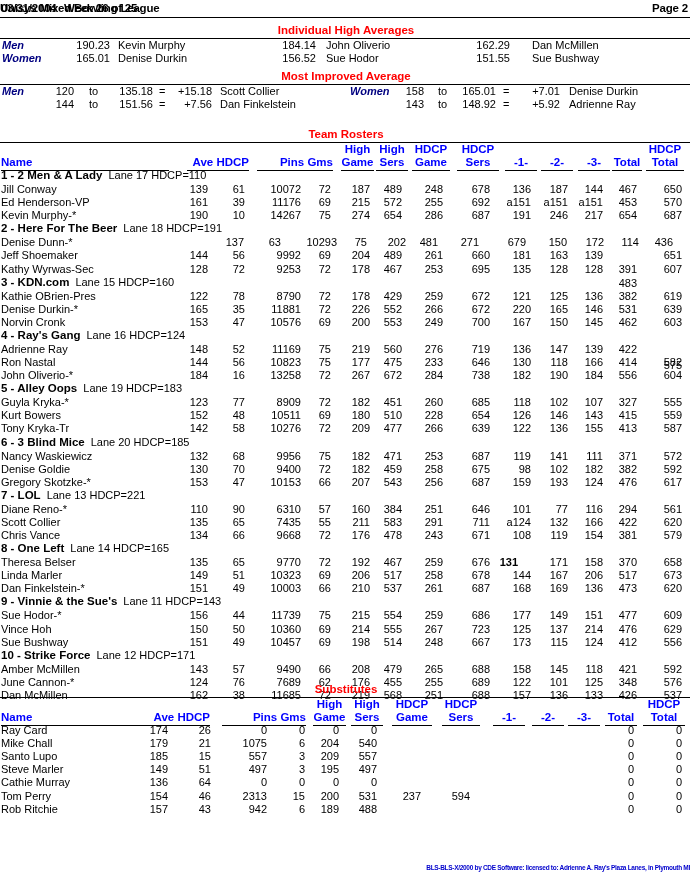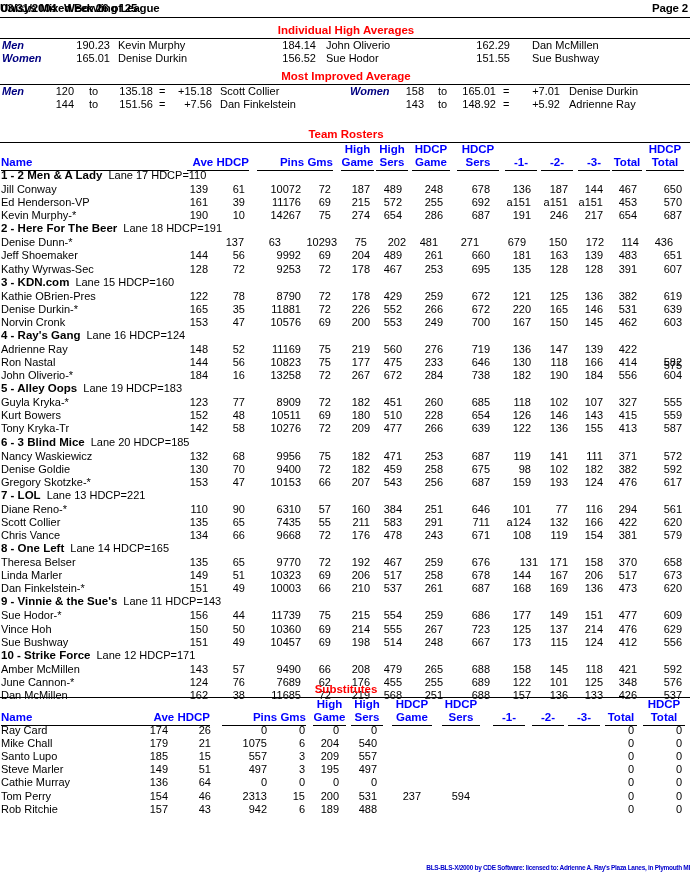--- a/index.html
+++ b/index.html
@@ -214,21 +214,21 @@
       <span style="right:447px;text-align:right;">56</span>
       <span style="right:391px;text-align:right;">9992</span>
       <span style="right:361px;text-align:right;">69</span>
       <span style="right:322px;text-align:right;">204</span>
       <span style="right:290px;text-align:right;">489</span>
       <span style="right:249px;text-align:right;">261</span>
       <span style="right:202px;text-align:right;">660</span>
       <span style="right:161px;text-align:right;">181</span>
       <span style="right:124px;text-align:right;">163</span>
       <span style="right:89px;text-align:right;">139</span>
-      <span style="right:55px;text-align:right;">483</span>
+      <span style="right:55px;text-align:right;margin-top:28px;">483</span>
       <span style="right:10px;text-align:right;">651</span>
     </div>
     <div class="row" style="top:262.5px;">
       <span style="left:1px;">Kathy Wyrwas-Sec</span>
       <span style="right:484px;text-align:right;">128</span>
       <span style="right:447px;text-align:right;">72</span>
       <span style="right:391px;text-align:right;">9253</span>
       <span style="right:361px;text-align:right;">72</span>
       <span style="right:322px;text-align:right;">178</span>
       <span style="right:290px;text-align:right;">467</span>
@@ -489,21 +489,21 @@
     <div class="row" style="top:556.1000000000004px;">
       <span style="left:1px;">Theresa Belser</span>
       <span style="right:484px;text-align:right;">135</span>
       <span style="right:447px;text-align:right;">65</span>
       <span style="right:391px;text-align:right;">9770</span>
       <span style="right:361px;text-align:right;">72</span>
       <span style="right:322px;text-align:right;">192</span>
       <span style="right:290px;text-align:right;">467</span>
       <span style="right:249px;text-align:right;">259</span>
       <span style="right:202px;text-align:right;">676</span>
-      <span style="right:154px;text-align:right;">131</span>
+      <span style="right:174px;text-align:right;font-weight:bold;">131</span>
       <span style="right:124px;text-align:right;">171</span>
       <span style="right:89px;text-align:right;">158</span>
       <span style="right:55px;text-align:right;">370</span>
       <span style="right:10px;text-align:right;">658</span>
     </div>
     <div class="row" style="top:569.2000000000004px;">
       <span style="left:1px;">Linda Marler</span>
       <span style="right:484px;text-align:right;">149</span>
       <span style="right:447px;text-align:right;">51</span>
       <span style="right:391px;text-align:right;">10323</span>

